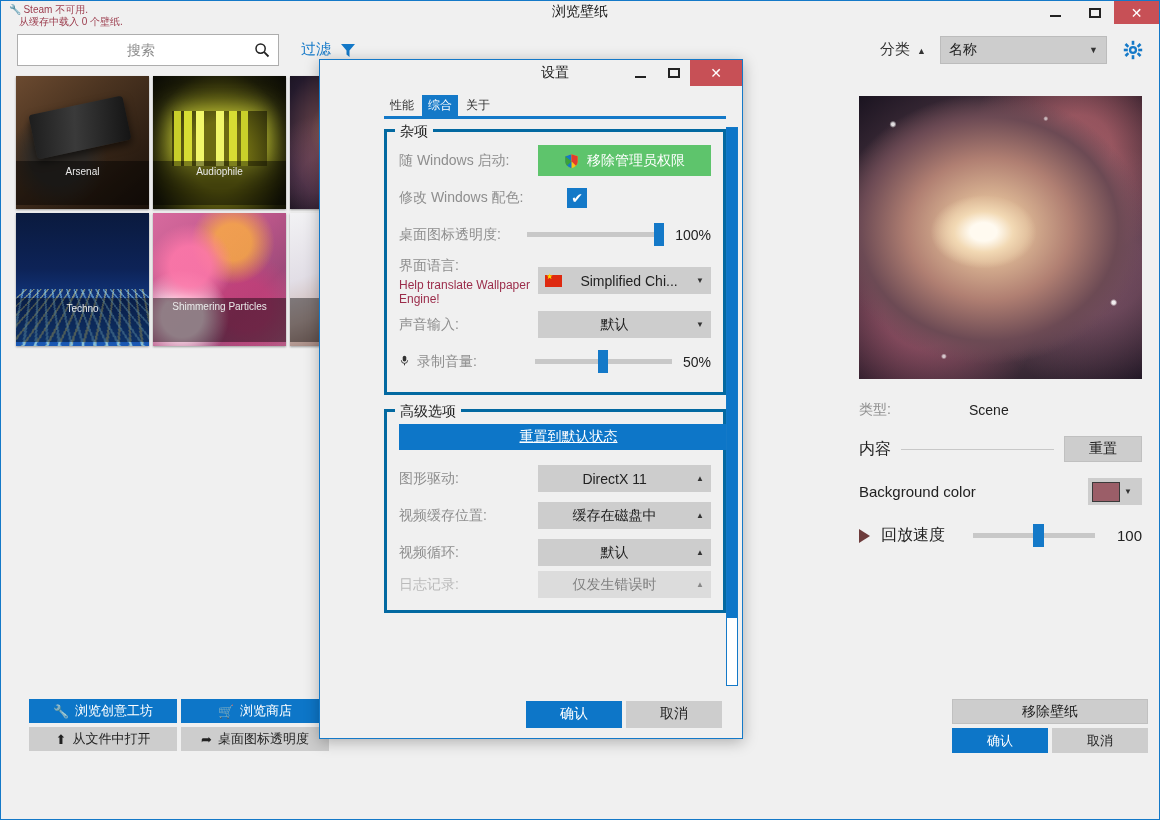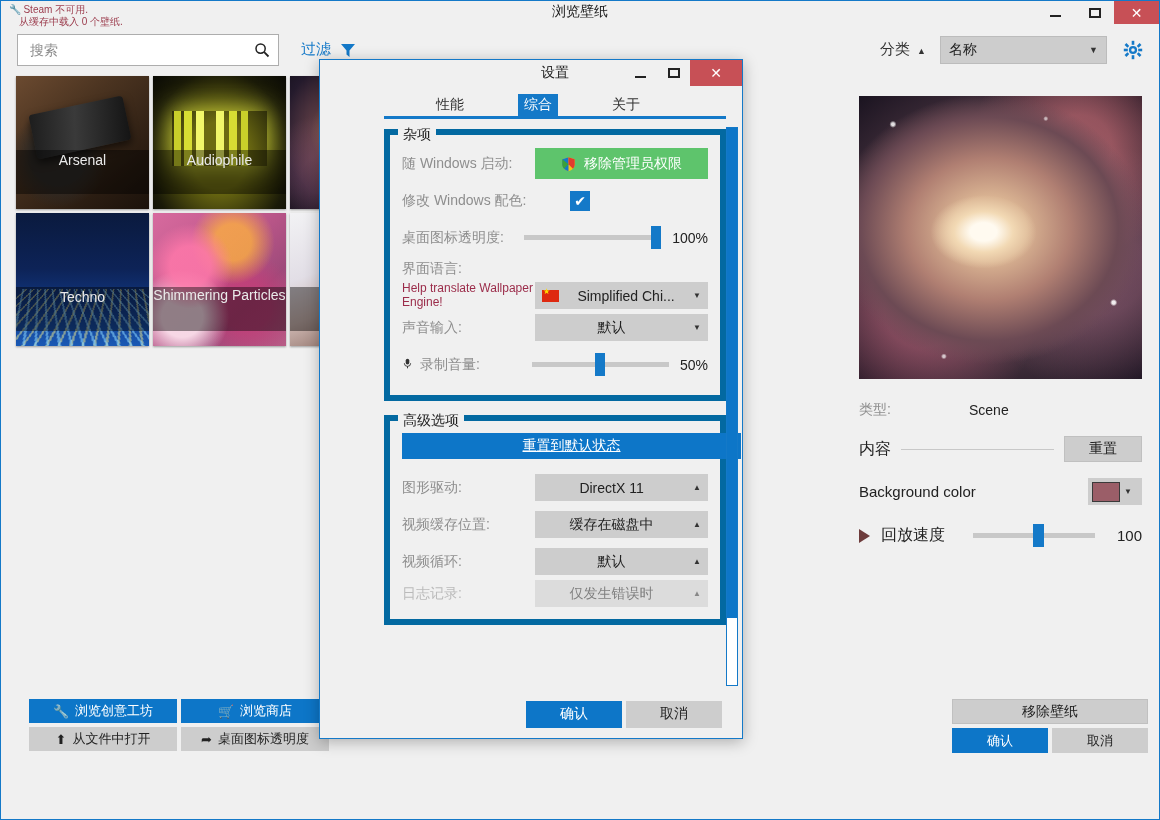--- a/index.html
+++ b/index.html
@@ -47,21 +47,21 @@
   .steam-status .l1 { display:flex; align-items:center; gap:2px;}
   .steam-status .l2 { padding-left:10px; }
   .wrench { color:#b0414f; font-size:10px; }
 
   .searchbox {
     width:262px; height:32px; background:#fff; border:1px solid #adadad;
     display:flex; align-items:center; padding:0 8px 0 10px; margin-top:4px;
   }
   .searchbox input {
     flex:1; border:0; outline:0; font-size:14px; color:#222;
-    font-family:inherit; background:transparent;
+    font-family:inherit; background:transparent;text-align:center;
   }
   .searchbox input::placeholder { color:#8d8d8d; }
   .search-ico { width:16px; height:16px; color:#222; }
 
   .filter-label { margin-left:22px; margin-top:4px; font-size:15px; color:#1479c8; }
   .filter-ico { margin-left:9px; margin-top:4px; color:#1479c8; display:flex; }
 
   .spacer { flex:1; }
   .sort-label { font-size:15px; color:#333; margin-top:4px; }
   .sort-arrow { margin-left:7px; margin-top:6px; color:#333; font-size:9px;}
@@ -78,22 +78,22 @@
   
   .body { flex:1; display:flex; position:relative; min-height:0; }
   .gridwrap { flex:1; position:relative; padding:5px 0 0 15px; }
   .grid { display:flex; flex-wrap:wrap; gap:4px; width:805px; }
   .card {
     width:133px; height:133px; position:relative; overflow:hidden;
     box-shadow:0 1px 2px rgba(0,0,0,.35);
   }
   .card.sel { outline:3px solid #1479c8; outline-offset:-3px; }
   .card .cap {
-    position:absolute; left:0; right:0; bottom:15px; height:44px;
-    background:rgba(0,0,0,.42); color:#e9e9e9; font-size:14px;
+    position:absolute; left:0; right:0; bottom:4px; height:44px;
+    background:rgba(0,0,0,.42); color:#e9e9e9; font-size:10px;
     display:flex; align-items:flex-start; justify-content:center;
     padding-top:4px; text-align:center; line-height:13px;
   }
   .card .cap.two { padding-top:2px; }
   .th { position:absolute; inset:0; }
 
   
   .th-arsenal{background:
      radial-gradient(circle at 32% 62%,#2e2a26 0 22%,transparent 40%),
      linear-gradient(140deg,#6b4a30 0%,#4a3320 35%,#2b1d12 75%,#1b120b 100%);}
@@ -215,27 +215,27 @@
     box-shadow:0 3px 14px rgba(0,0,0,.28);
     display:flex; flex-direction:column;padding-left:48px;
   }
   .dlg-title { height:26px; position:relative; }
   .dlg-title .dt { position:absolute; left:0; right:0; top:4px; text-align:center; font-size:14px; color:#222; }
   .dlg-win { position:absolute; right:0; top:0; display:flex; }
   .dwbtn { width:33px; height:26px; display:flex; align-items:center; justify-content:center; }
   .dwbtn.close { width:52px; background:#c75056; color:#fff; font-size:14px; }
 
   .tabs { display:flex; align-items:flex-end; padding:0 16px; height:30px; gap:2px; }
-  .tab { font-size:14px; color:#333; padding:2px 6px; cursor:default;margin-left:46px; }
+  .tab { font-size:12px; color:#333; padding:2px 6px; cursor:default; }
   .tab.active { background:#1479c8; color:#fff; }
   .tabline { height:3px; background:#1479c8; margin:0 16px 0 16px; }
 
   .dlg-body { flex:1; position:relative; overflow:hidden; padding:10px 16px 0 16px; }
   .fieldset {
-    border:6px solid #0369a1; padding:10px 12px 12px 12px; position:relative; margin-bottom:14px;
+    border:3px solid #0369a1; padding:10px 12px 12px 12px; position:relative; margin-bottom:14px;
   }
   .legend {
     position:absolute; top:-9px; left:8px; background:#f0f0f0; padding:0 5px;
     font-size:14px; color:#222;
   }
   .row { display:flex; align-items:center; min-height:37px; }
   .rlabel { width:168px; font-size:14px; color:#8e8e8e; display:flex; align-items:center; gap:7px; }
   .rctl { flex:1; display:flex; align-items:center; }
 
   .admin-btn {
@@ -538,21 +538,21 @@
         <div class="row">
           <div class="rlabel">桌面图标透明度:</div>
           <div class="rctl">
             <span class="slider">
               <span class="sknob" id="opknob" style="left: 127px;"></span>
             </span>
             <span class="sval">100%</span>
           </div>
         </div>
 
-        <div class="row" style="min-height:44px;align-items:flex-end">
+        <div class="row" style="min-height:44px;align-items:center">
           <div style="width:168px;padding-top:4px">
             <div style="font-size:14px;color:#8e8e8e">界面语言:</div>
             <div class="helplink" style="margin-top:3px">Help translate Wallpaper Engine!</div>
           </div>
           <div class="rctl" style="padding-top:2px">
             <span class="dcombo">
               <span class="flagcn"></span>
               <span class="dv">Simplified Chi...</span>
               <span class="da">▼</span>
             </span>

